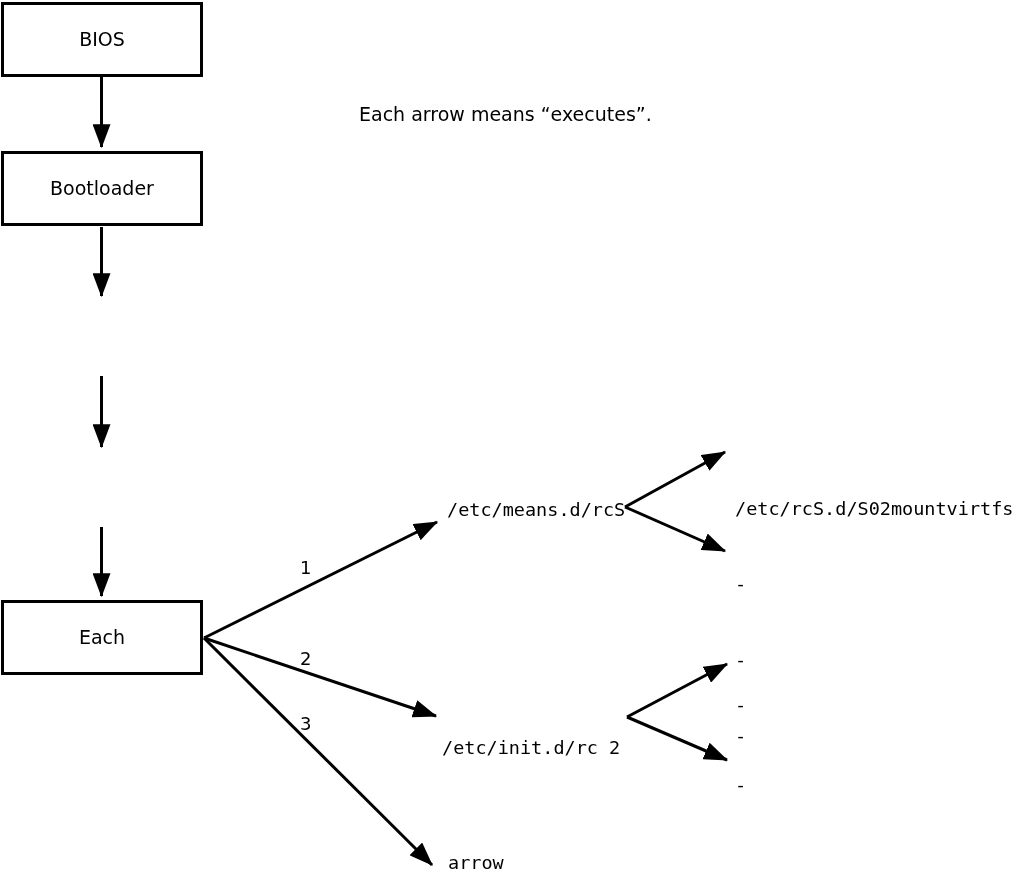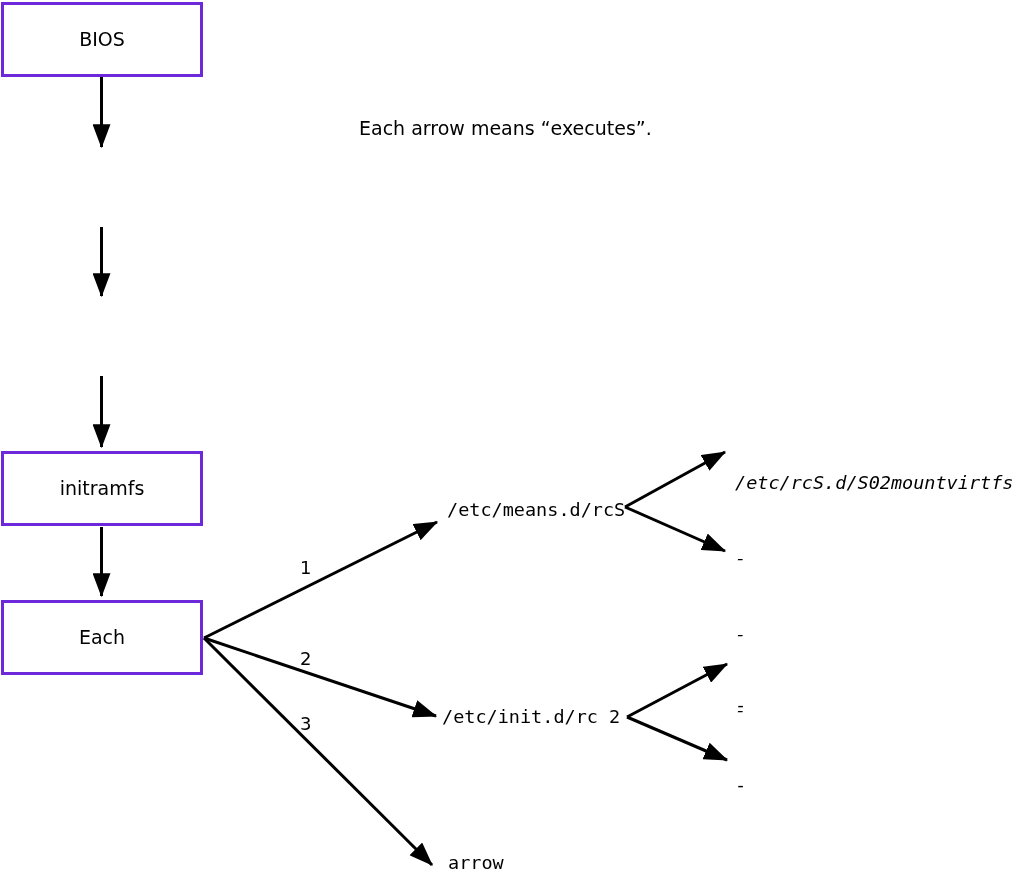--- a/index.html
+++ b/index.html
@@ -22,56 +22,55 @@
     top: 0;
     width: 1024px;
     height: 875px;
   }
   .box {
     position: absolute;
     left: 1px;
     width: 202px;
     height: 75px;
     box-sizing: border-box;
-    border: 3px solid #6d28d9;
+    border: 3px solid #000000;
     background: #ffffff;
     display: flex;
     align-items: center;
     justify-content: center;
     font-size: 19px;
     line-height: 1;
   }
   .caption {
     position: absolute;
     left: 359px;
     top: 103px;
     font-size: 19px;
     white-space: pre;
-    margin-top: 14px;
   }
   .edge-num {
     position: absolute;
     font-size: 18px;
     line-height: 1;
   }
   .mono {
     font-family: "DejaVu Sans Mono", monospace;
     font-size: 18.5px;
     white-space: pre;
   }
   .mono-label {
     position: absolute;
     transform: translateY(-50%);
     line-height: 1;
   }
   .listing {
     position: absolute;
     left: 735px;
   }
-  .listing-rcS { top: 419px; line-height: 25.3px; font-style: italic; }
+  .listing-rcS { top: 445px; line-height: 25.3px; }
   .listing-rc2 { top: 639px; line-height: 26.6px; }
 </style>
 </head>
 <body>
 
 <div class="stage">
 
   <svg class="arrow-layer" width="1024" height="875" viewBox="0 0 1024 875">
     <defs>
       <marker id="ah" viewBox="0 0 8 6" refX="7.6" refY="3" markerWidth="8" markerHeight="6" orient="auto">
@@ -92,35 +91,35 @@
       <line x1="625" y1="507" x2="725" y2="551" marker-end="url(#ah)"></line>
 
       <line x1="627" y1="717" x2="727" y2="664" marker-end="url(#ah)"></line>
       <line x1="627" y1="717" x2="727" y2="760" marker-end="url(#ah)"></line>
     </g>
   </svg>
 
   <div class="box" style="top:2px">
     <span>BIOS</span>
   </div>
-  <div class="box" style="top:451px">
-    <span>initramfs</span>
+  <div class="box" style="top:151px">
+    <span>Bootloader</span>
   </div>
   <div class="box" style="top:600px">
     <span>Each</span>
   </div>
 
   <div class="caption">Each arrow means “executes”.</div>
 
   <div class="edge-num" style="left:300px;top:559px">1</div>
   <div class="edge-num" style="left:300px;top:650px">2</div>
   <div class="edge-num" style="left:300px;top:715px">3</div>
 
   <div class="mono mono-label" style="left:447px;top:510px">/etc/means.d/rcS</div>
-  <div class="mono mono-label" style="left:442px;top:717px">/etc/init.d/rc 2</div>
+  <div class="mono mono-label" style="left:442px;top:748px">/etc/init.d/rc 2</div>
   <div class="mono mono-label" style="left:448px;top:863px">arrow</div>
 
   <div class="mono listing listing-rcS">
     <div>/etc/rcS.d/S02mountvirtfs</div>
     <div>-</div>
     <div>-</div>
     <div>-</div>
   </div>
 
   <div class="mono listing listing-rc2">

